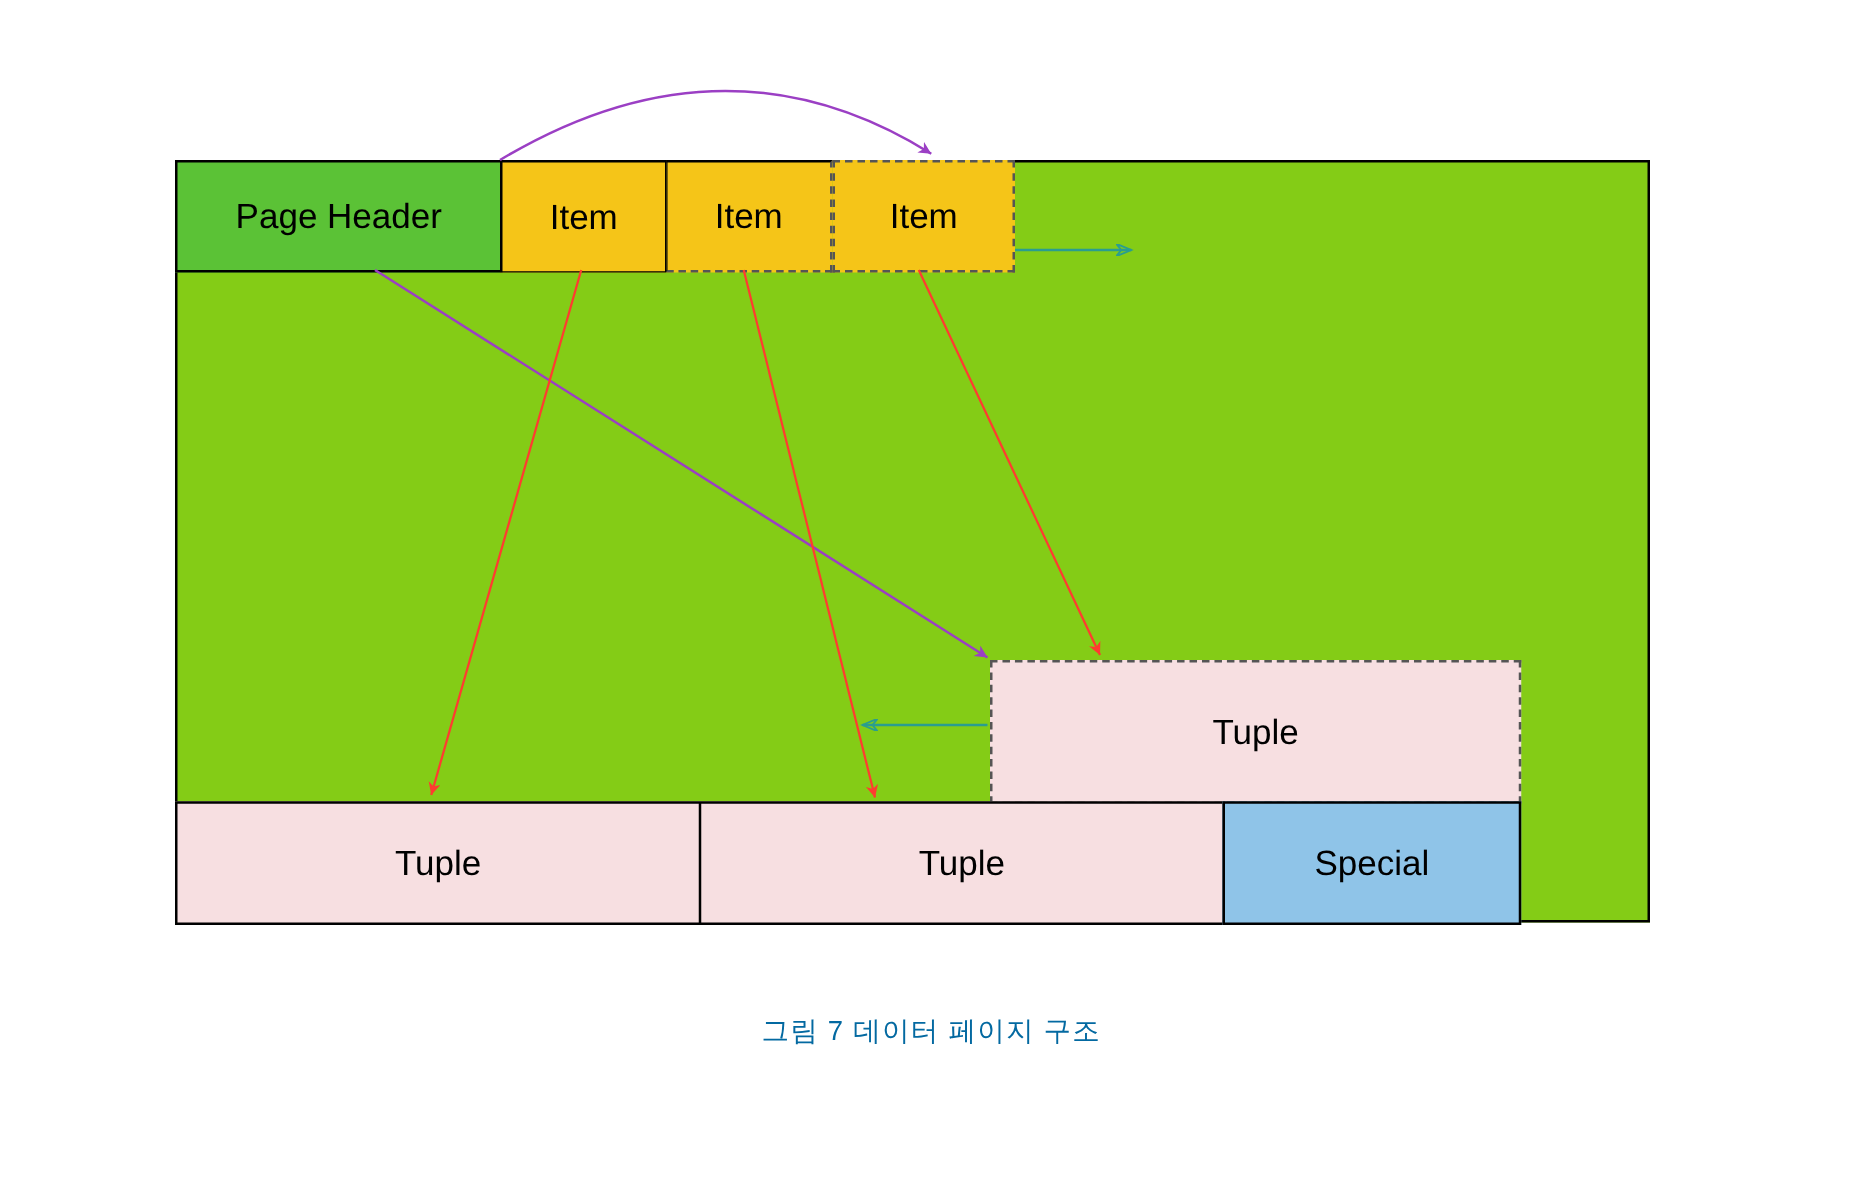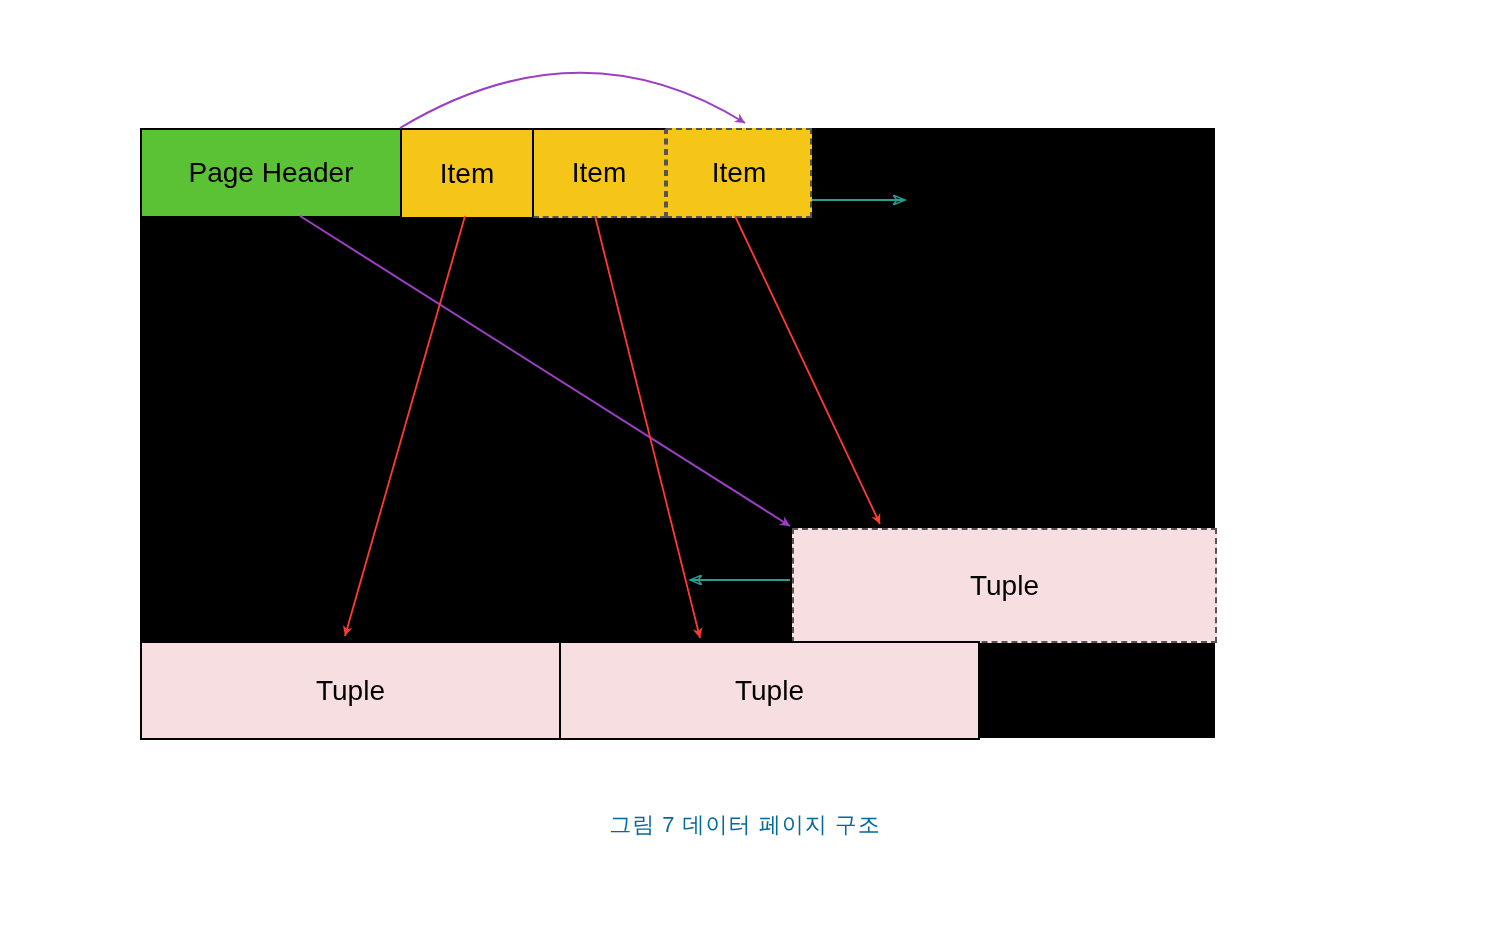--- a/index.html
+++ b/index.html
@@ -7,24 +7,24 @@
     font-family: Arial, sans-serif;
     background: #fff;
     width: 1490px;
     height: 948px;
     position: relative;
   }
   .diagram-container {
     position: absolute;
     left: 140px;
     top: 128px;
-    width: 1075px;
+    width: 1180px;
     height: 610px;
     border: 2px solid #000;
-    background: #000000;
+    background: #84cc16;
   }
   .box {
     position: absolute;
     display: flex;
     align-items: center;
     justify-content: center;
     font-size: 28px;
     color: #000;
   }
   .page-header {
@@ -122,20 +122,21 @@
 <body>
 
 <div class="diagram-container">
   <div class="box page-header">Page Header</div>
   <div class="box item1">Item</div>
   <div class="box item2">Item</div>
   <div class="box item3">Item</div>
   <div class="box tuple-top">Tuple</div>
   <div class="box tuple-bl">Tuple</div>
   <div class="box tuple-bm">Tuple</div>
+  <div class="box special">Special</div>
 </div>
 
 <svg class="overlay">
   <defs>
     <marker id="arrow-purple" markerWidth="12" markerHeight="12" refX="10" refY="5" orient="auto" markerUnits="userSpaceOnUse">
       <path d="M0,0 L10,5 L0,10 L3,5 Z" fill="#9b3fc4"></path>
     </marker>
     <marker id="arrow-red" markerWidth="12" markerHeight="12" refX="10" refY="5" orient="auto" markerUnits="userSpaceOnUse">
       <path d="M0,0 L10,5 L0,10 L3,5 Z" fill="#ff3b30"></path>
     </marker>

